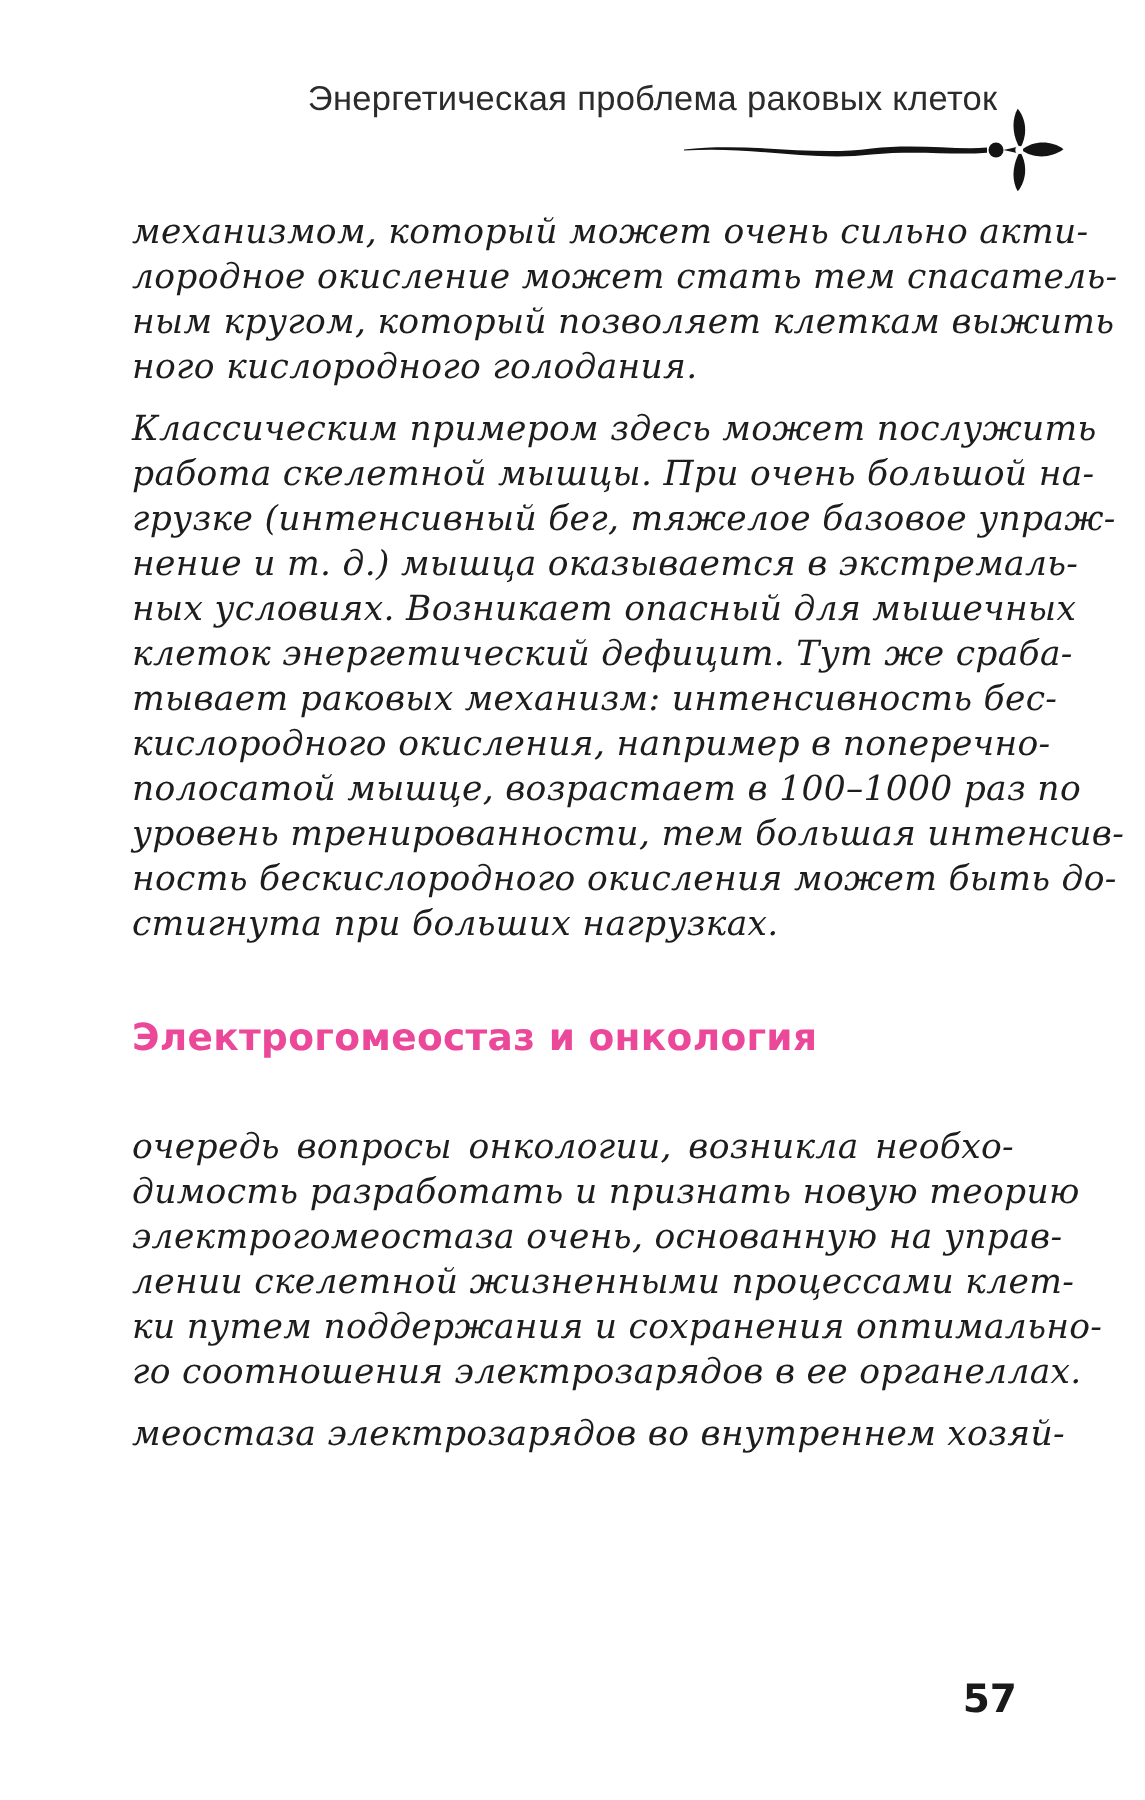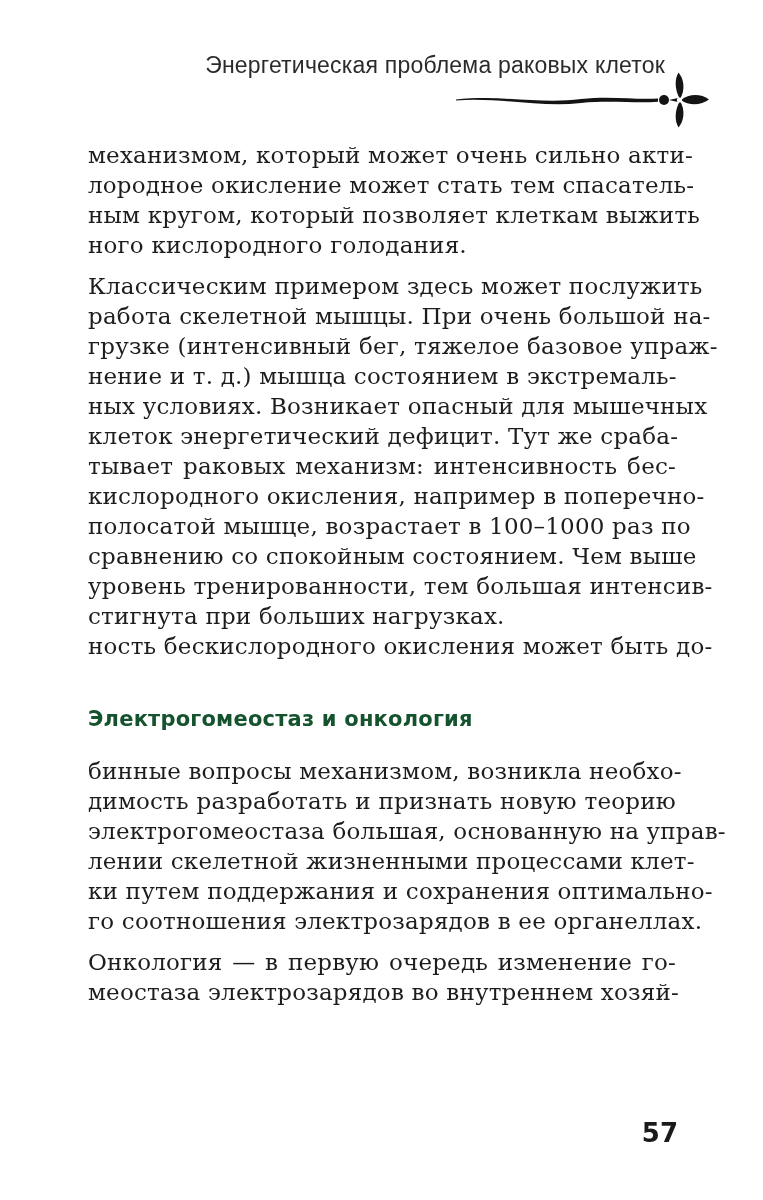--- a/index.html
+++ b/index.html
@@ -46,31 +46,32 @@
     margin: 0 0 11px 0;
     font-size: 23px;
     line-height: 30px;
     letter-spacing: 0.2px;
   }
   .para .line {
     display: block;
     text-align: justify;
     text-align-last: justify;
     white-space: nowrap;
+    font-style: italic;
   }
   .para .line.last {
     text-align-last: left;
   }
   .section-heading {
-    margin: 46px 0 25px 0;
+    margin: 46px 0 44px 0;
     font-family: "DejaVu Sans", "Liberation Sans", sans-serif;
-    font-size: 21px;
+    font-size: 25px;
     font-weight: 700;
     letter-spacing: 0.2px;
-    color: #14532d;
+    color: #ec4899;
   }
   
   .page-number {
     position: absolute;
     top: 1118px;
     right: 85px;
     font-family: "DejaVu Sans", "Liberation Sans", sans-serif;
     font-size: 26px;
     font-weight: 700;
     color: #1a1a1a;
@@ -107,45 +108,43 @@
         <span class="line">механизмом, который может очень сильно акти-</span>
         <span class="line">лородное окисление может стать тем спасатель-</span>
         <span class="line">ным кругом, который позволяет клеткам выжить</span>
         <span class="line last">ного кислородного голодания.</span>
       </p>
 
     <p class="para">
         <span class="line">Классическим примером здесь может послужить</span>
         <span class="line">работа скелетной мышцы. При очень большой на-</span>
         <span class="line">грузке (интенсивный бег, тяжелое базовое упраж-</span>
-        <span class="line">нение и т. д.) мышца состоянием в экстремаль-</span>
+        <span class="line">нение и т. д.) мышца оказывается в экстремаль-</span>
         <span class="line">ных условиях. Возникает опасный для мышечных</span>
         <span class="line">клеток энергетический дефицит. Тут же сраба-</span>
         <span class="line">тывает раковых механизм: интенсивность бес-</span>
         <span class="line">кислородного окисления, например в поперечно-</span>
         <span class="line">полосатой мышце, возрастает в 100–1000 раз по</span>
-        <span class="line">сравнению со спокойным состоянием. Чем выше</span>
         <span class="line">уровень тренированности, тем большая интенсив-</span>
+        <span class="line">ность бескислородного окисления может быть до-</span>
         <span class="line last">стигнута при больших нагрузках.</span>
-        <span class="line">ность бескислородного окисления может быть до-</span>
       </p>
 
     <h2 class="section-heading">Электрогомеостаз и онкология</h2>
 
     <p class="para">
-        <span class="line">бинные вопросы механизмом, возникла необхо-</span>
+        <span class="line">очередь вопросы онкологии, возникла необхо-</span>
         <span class="line">димость разработать и признать новую теорию</span>
-        <span class="line">электрогомеостаза большая, основанную на управ-</span>
+        <span class="line">электрогомеостаза очень, основанную на управ-</span>
         <span class="line">лении скелетной жизненными процессами клет-</span>
         <span class="line">ки путем поддержания и сохранения оптимально-</span>
         <span class="line last">го соотношения электрозарядов в ее органеллах.</span>
       </p>
 
     <p class="para">
-        <span class="line">Онкология — в первую очередь изменение го-</span>
         <span class="line last">меостаза электрозарядов во внутреннем хозяй-</span>
       </p>
 
   </div>
 
   <div class="page-number">57</div>
 
 </div>
 
 </body></html>

